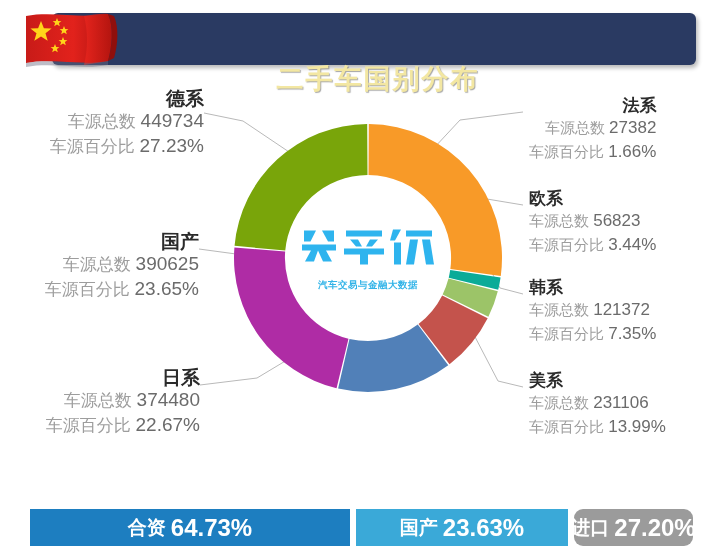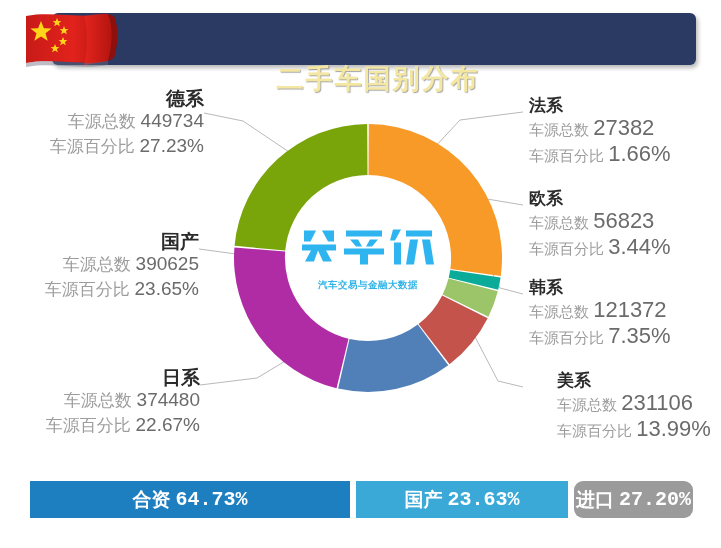--- a/index.html
+++ b/index.html
@@ -41,37 +41,38 @@
   .callout{position:absolute;}
   .callout.right{text-align:left;}
   .callout.left{text-align:right;}
   .c-title{
     font-size:17px;font-weight:bold;color:#2b2b2b;line-height:20px;
     white-space:nowrap;
   }
   .c-row{
     font-size:15px;color:#9d9d9d;line-height:24px;white-space:nowrap;
   }
-  .c-row .c-val{color:#6b6b6b;font-size:22px;}
+  .c-row .c-val{color:#6b6b6b;font-size:17px;}
   .callout.left .c-title{font-size:19px;}
   .callout.left .c-row{font-size:17px;}
   .callout.left .c-row .c-val{font-size:19px;}
 
   
   .leaders{position:absolute;left:0;top:0;width:721px;height:548px;pointer-events:none;}
 
   
   .summary{position:absolute;left:30px;top:481px;width:663px;height:37px;display:flex;}
   .sum-seg{
     height:37px;display:flex;align-items:center;justify-content:center;
     color:#ffffff;font-size:19px;font-weight:bold;white-space:nowrap;
     margin-right:6px;
+    margin-top:28px;
   }
   .sum-seg:last-child{margin-right:0;border-radius:9px;}
-  .sum-seg .sum-pct{font-size:20px;margin-left:5px;font-family:Liberation Mono, monospace;}
+  .sum-seg .sum-pct{font-size:24px;margin-left:5px;}
 </style>
 </head>
 <body>
 
 <div id="stage">
 
   <div class="header-bar">
     <div class="header-title">二手车国别分布</div>
   </div>
 
@@ -192,21 +193,21 @@
     <div class="c-row">
       <span>车源总数</span>
       <span class="c-val">374480</span>
     </div>
     <div class="c-row">
       <span>车源百分比</span>
       <span class="c-val">22.67%</span>
     </div>
   </div>
 
-  <div class="callout right" style="left:529px;top:96px;">
+  <div class="callout right" style="left:529px;top:96px;text-align:right;">
     <div class="c-title">法系</div>
     <div class="c-row">
       <span>车源总数</span>
       <span class="c-val">27382</span>
     </div>
     <div class="c-row">
       <span>车源百分比</span>
       <span class="c-val">1.66%</span>
     </div>
   </div>
@@ -228,21 +229,21 @@
     <div class="c-row">
       <span>车源总数</span>
       <span class="c-val">121372</span>
     </div>
     <div class="c-row">
       <span>车源百分比</span>
       <span class="c-val">7.35%</span>
     </div>
   </div>
 
-  <div class="callout right" style="left:529px;top:371px;margin-left:28px;">
+  <div class="callout right" style="left:529px;top:371px;">
     <div class="c-title">美系</div>
     <div class="c-row">
       <span>车源总数</span>
       <span class="c-val">231106</span>
     </div>
     <div class="c-row">
       <span>车源百分比</span>
       <span class="c-val">13.99%</span>
     </div>
   </div>

